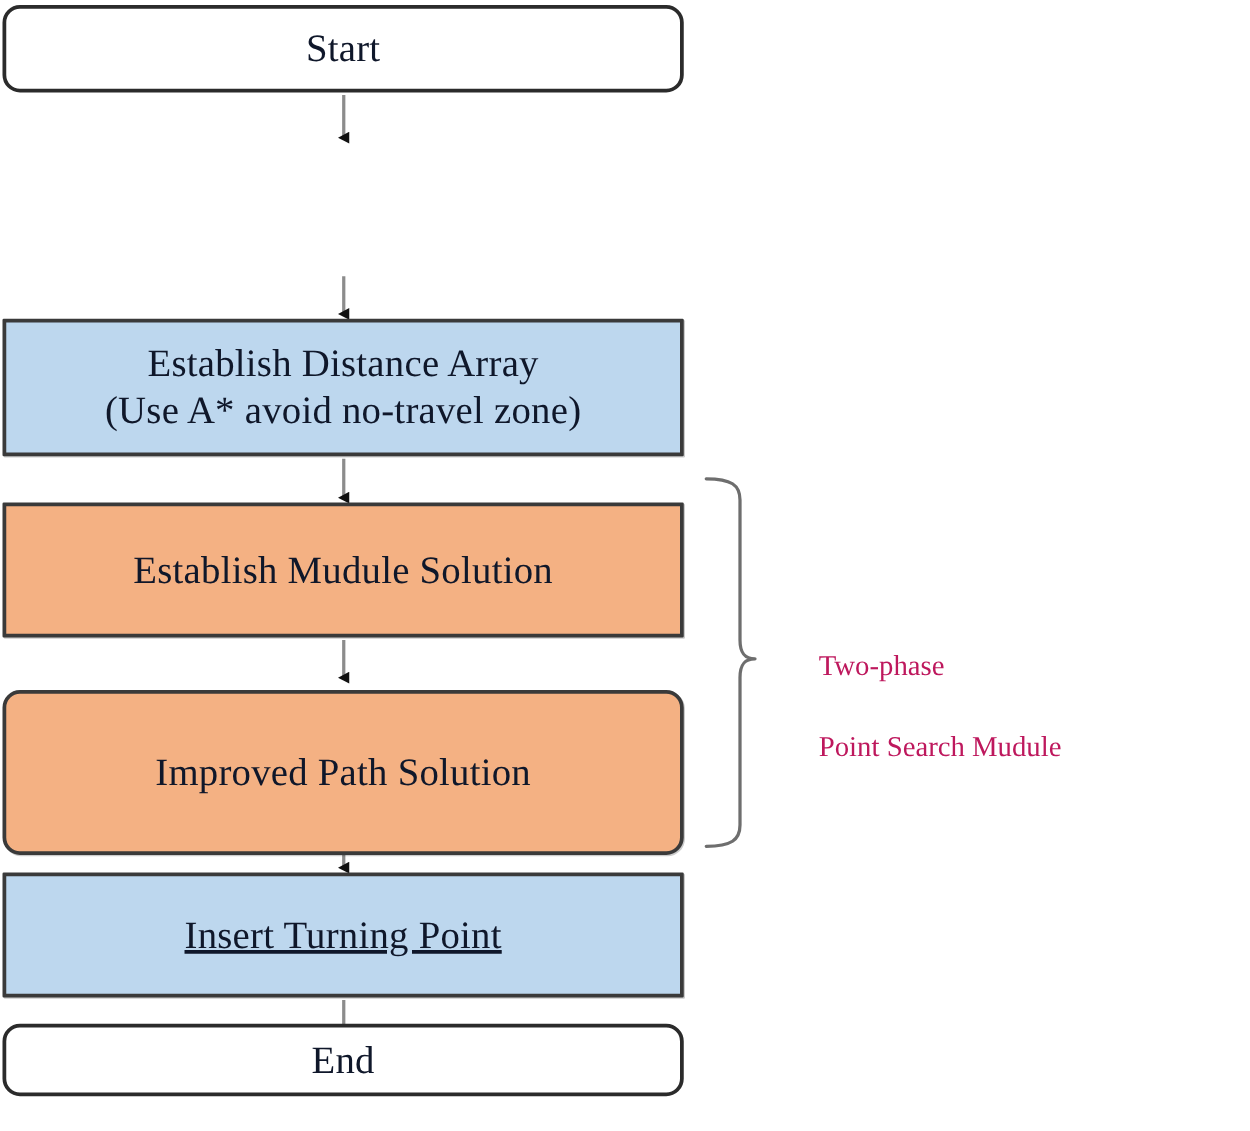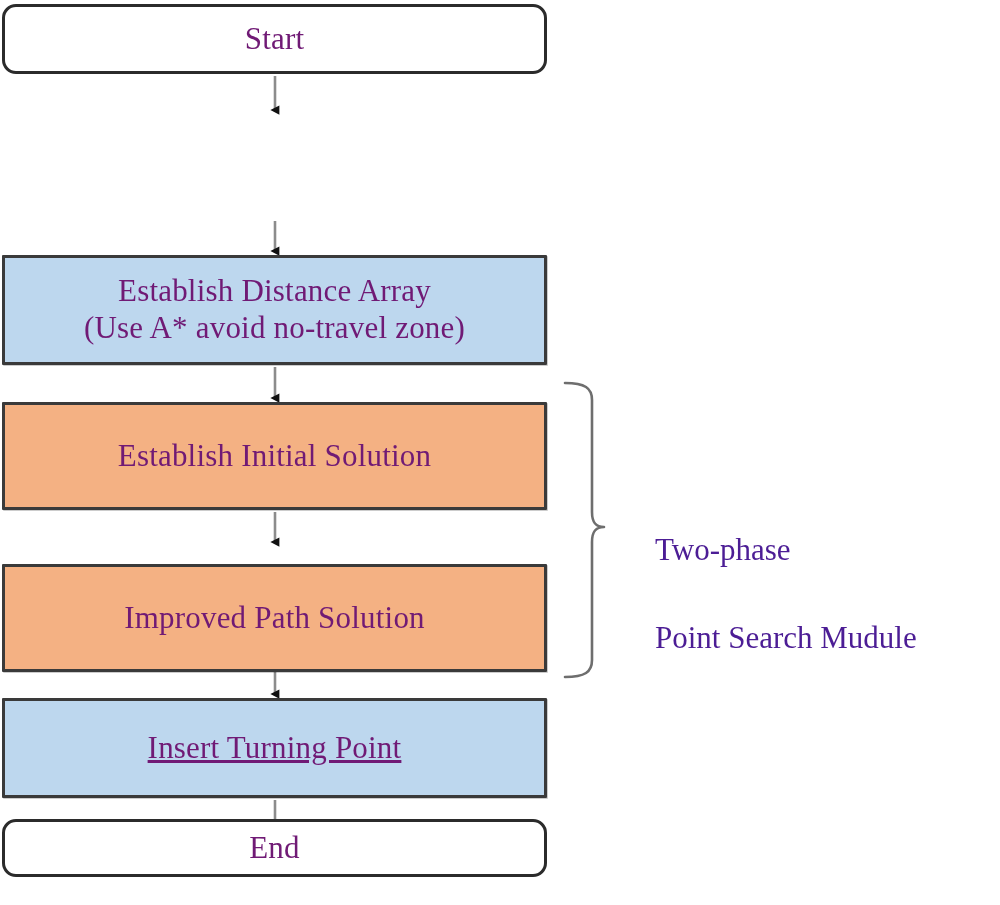--- a/index.html
+++ b/index.html
@@ -26,21 +26,21 @@
   
   .node {
     position: absolute;
     left: 2px;
     width: 545px;
     box-sizing: border-box;
     display: flex;
     align-items: center;
     justify-content: center;
     text-align: center;
-    color: #701a75;
+    color: #0f172a;
     line-height: 1.18;
     letter-spacing: 0.2px;
   }
 
   .node-terminator {
     background: #ffffff;
     border: 3px solid #2b2b2b;
     border-radius: 14px;
     font-size: 31px;
   }
@@ -59,43 +59,43 @@
     display: block;
     width: 100%;
     white-space: pre-line;
   }
 
   
   #node-start          { top:   4px; height:  70px; }
   #node-turning-point  { top: 114px; height: 105px; }
   #node-distance-array { top: 255px; height: 110px; }
   #node-initial-sol    { top: 402px; height: 108px; }
-  #node-improved-path  { top: 564px; height: 108px; }
+  #node-improved-path  { top: 552px; height: 132px; border-radius: 14px; }
   #node-insert-tp      { top: 698px; height: 100px; text-decoration: underline; }
   #node-end            { top: 819px; height:  58px; }
 
   
   #connectors {
     position: absolute;
     left: 0;
     top: 0;
     width: 1000px;
     height: 905px;
     pointer-events: none;
   }
 
   
   #module-annotation {
     position: absolute;
     left: 655px;
     top: 484px;
     width: 340px;
-    font-size: 31px;
+    font-size: 23px;
     line-height: 1.42;
-    color: #4c1d95;
+    color: #be185d;
     text-align: left;
     white-space: pre-line;
   }
   #module-annotation .ann-line { display: block; }
 </style>
 </head>
 <body>
 
 <div id="flowchart-canvas">
 
@@ -128,21 +128,21 @@
     <span class="node-label">Start</span>
   </div>
 
 
   <div class="node node-process fill-blue" id="node-distance-array">
     <span class="node-label">Establish Distance Array
 (Use A* avoid no-travel zone)</span>
   </div>
 
   <div class="node node-process fill-orange" id="node-initial-sol">
-    <span class="node-label">Establish Initial Solution</span>
+    <span class="node-label">Establish Mudule Solution</span>
   </div>
 
   <div class="node node-process fill-orange" id="node-improved-path">
     <span class="node-label">Improved Path Solution</span>
   </div>
 
   <div class="node node-process fill-blue" id="node-insert-tp">
     <span class="node-label">Insert Turning Point</span>
   </div>
 

